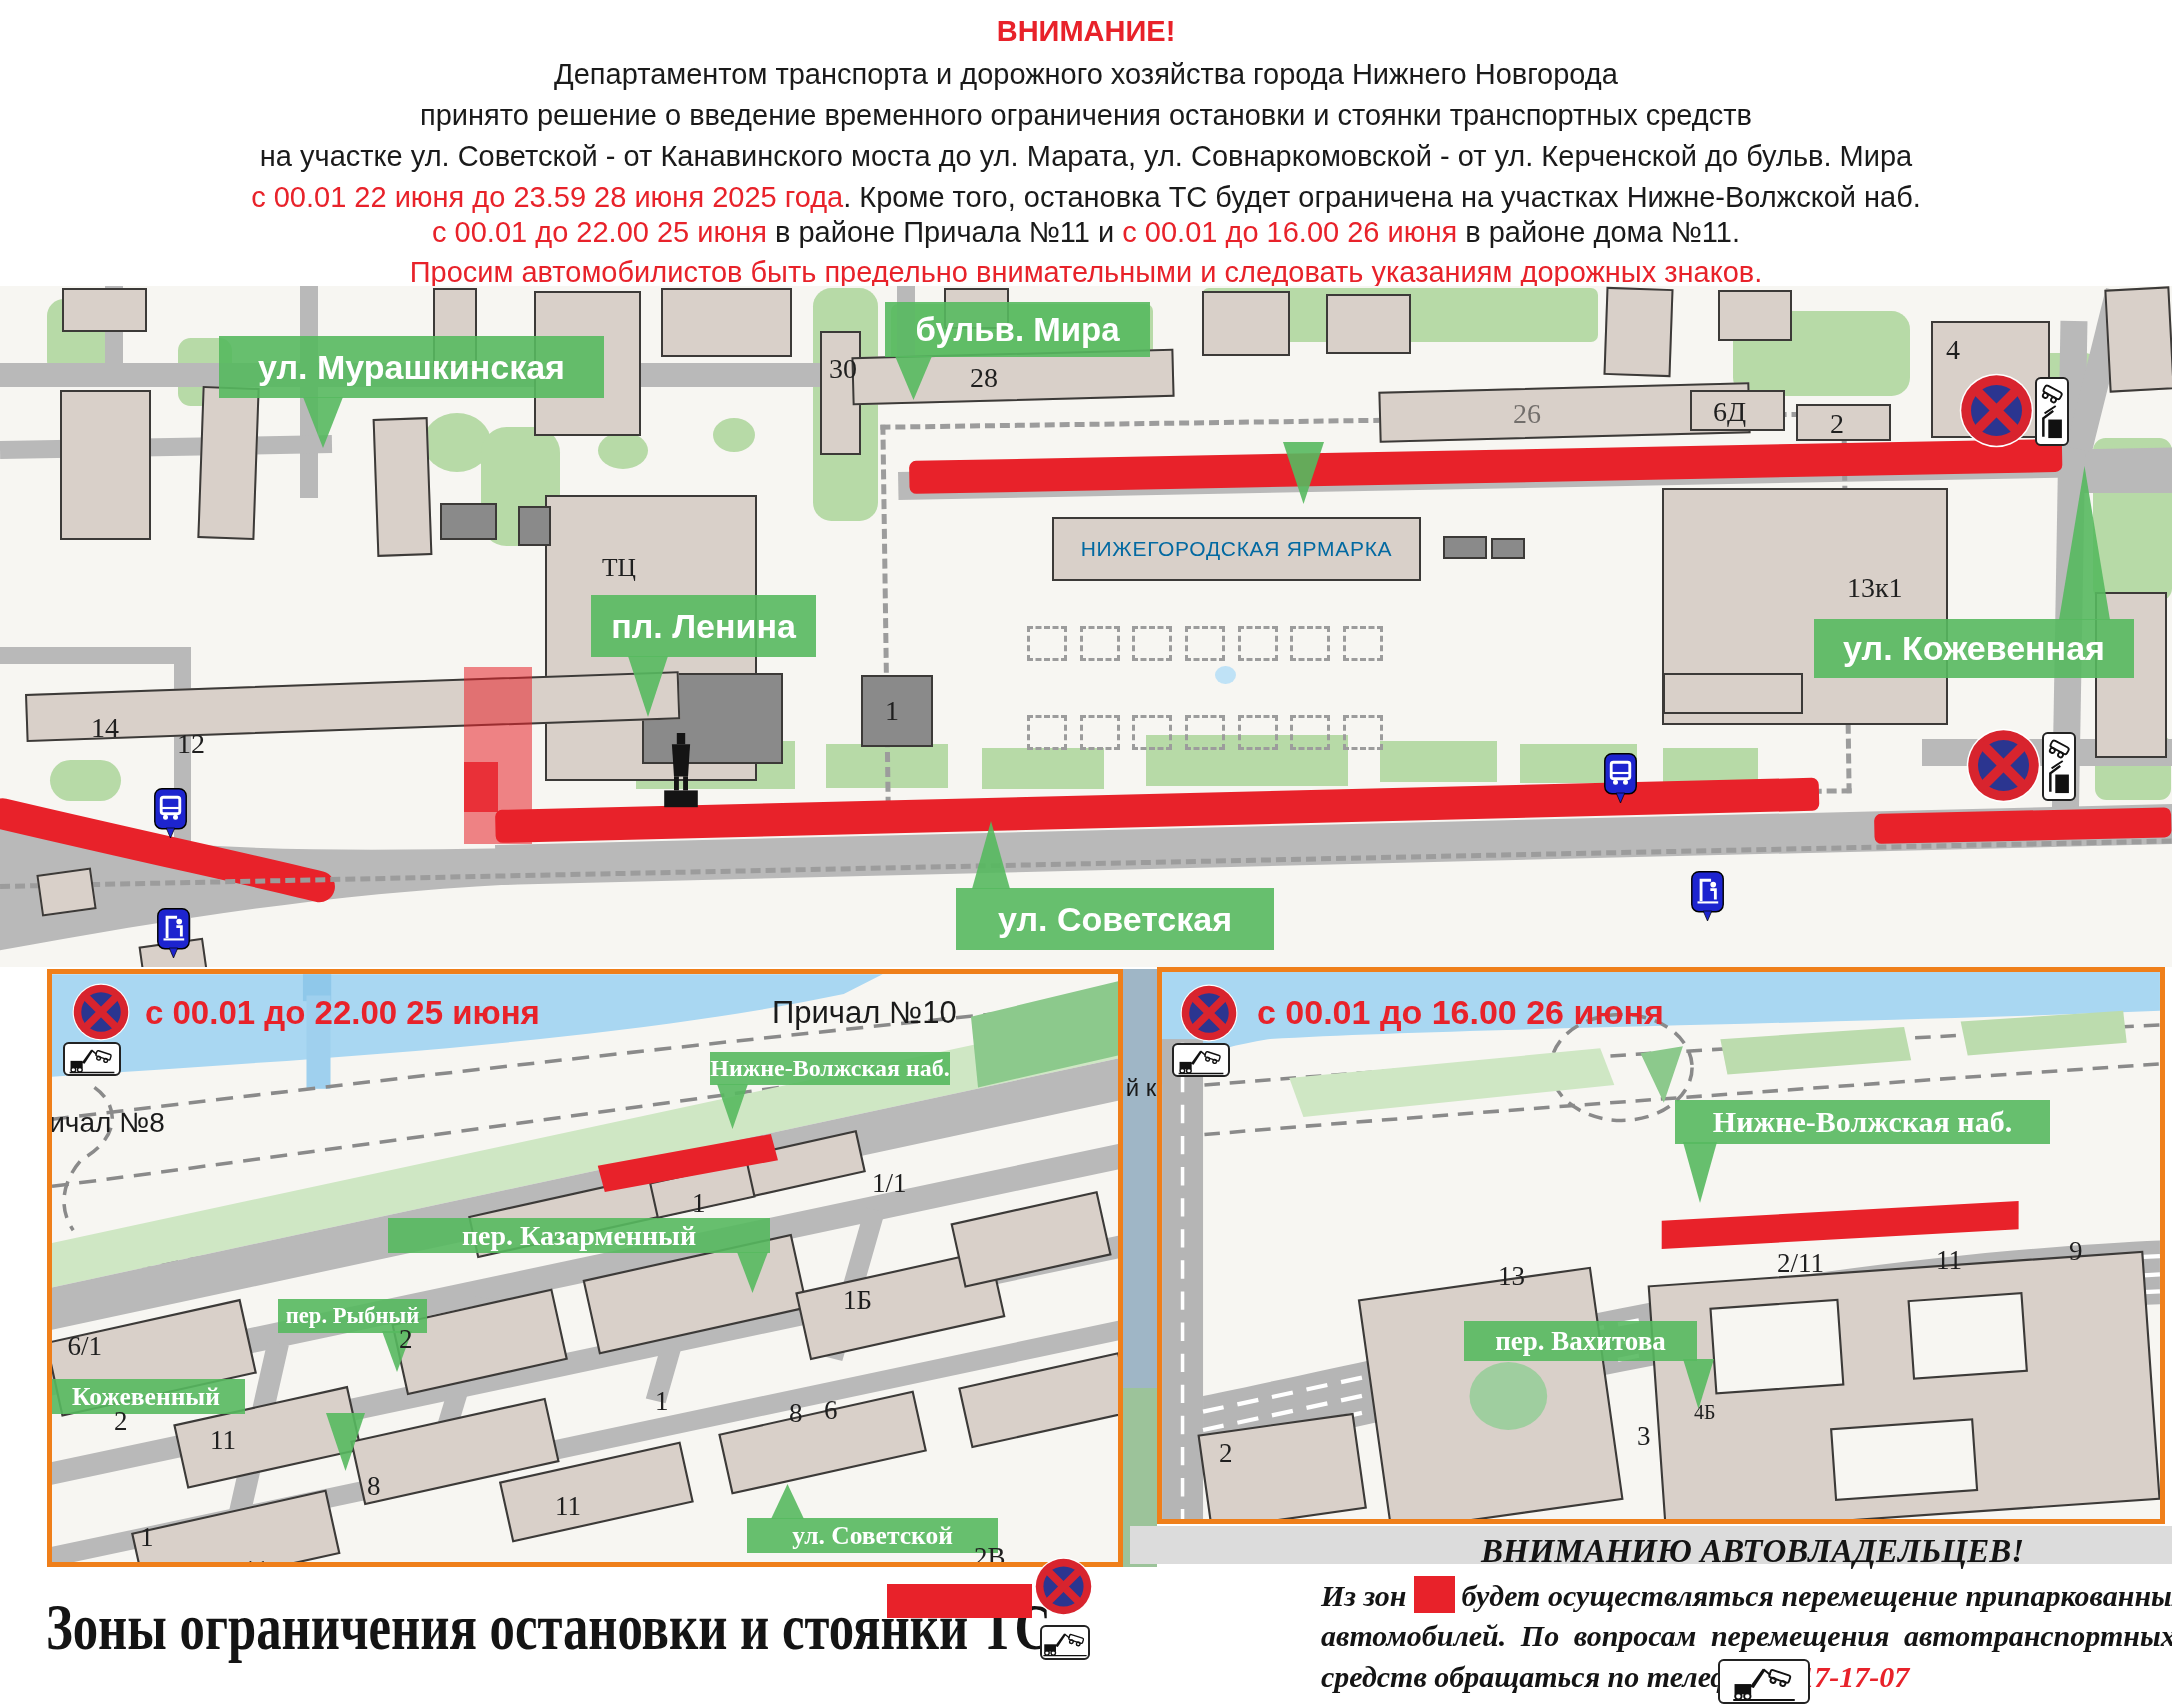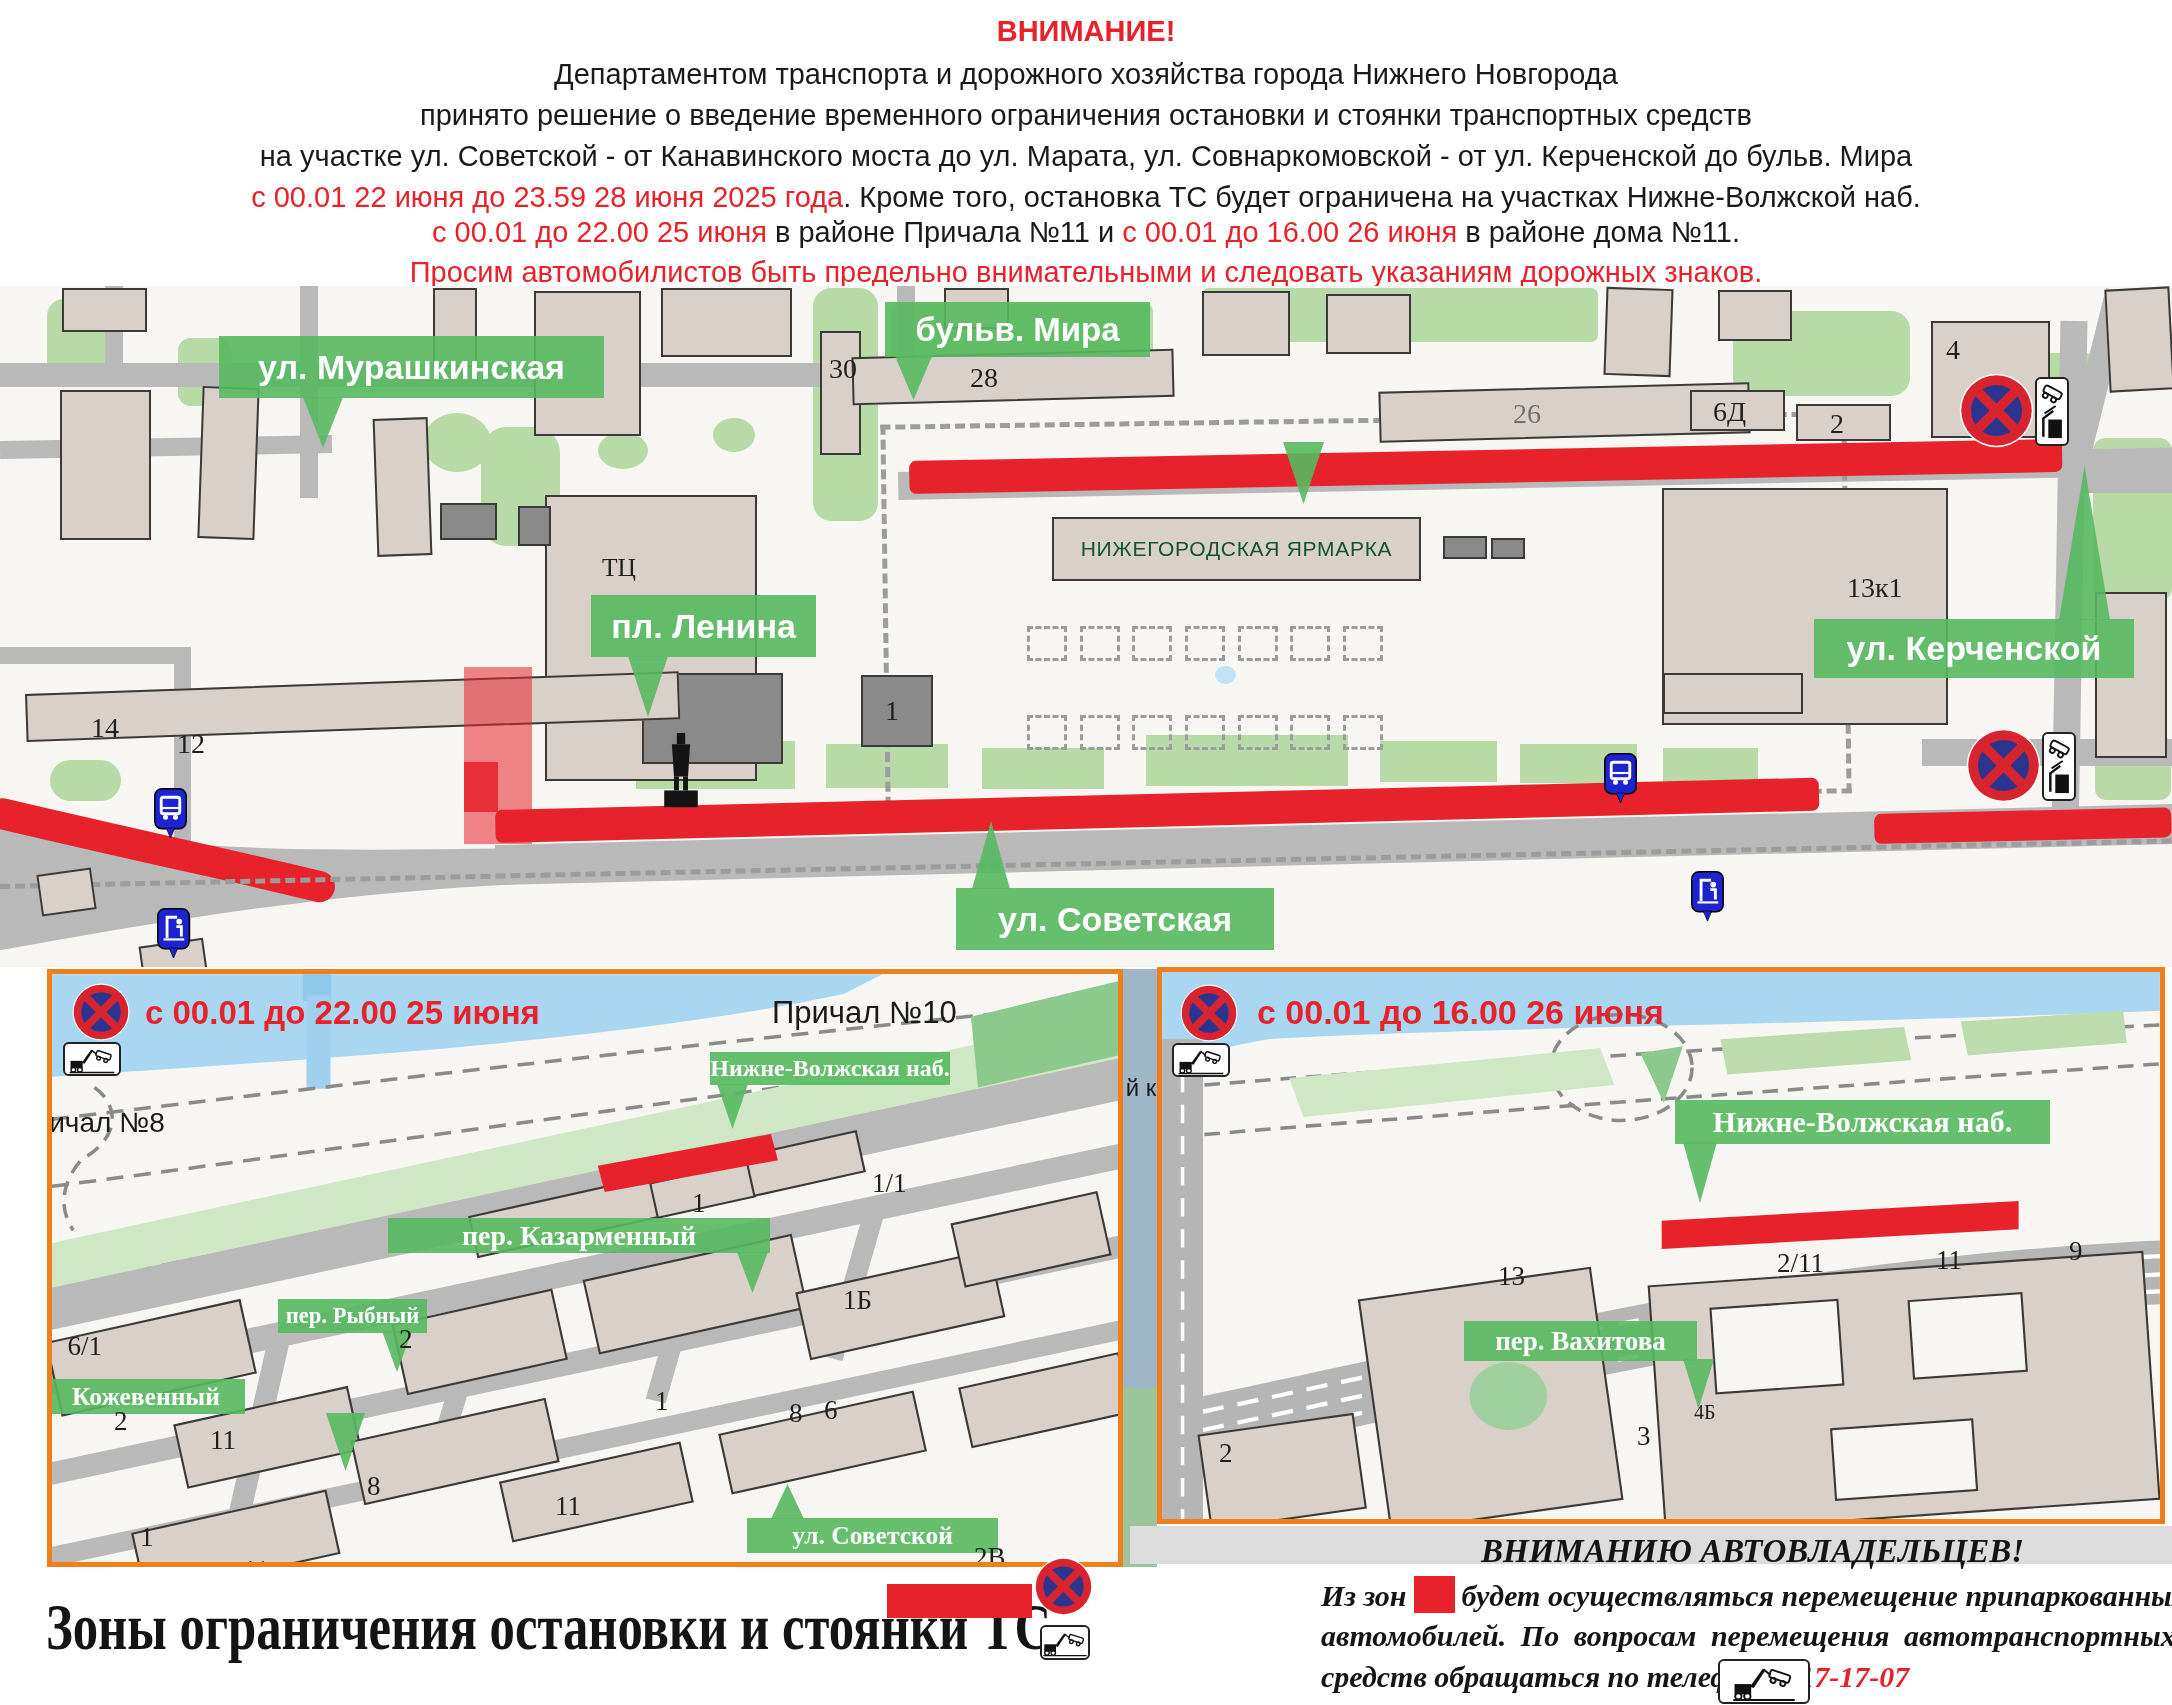--- a/index.html
+++ b/index.html
@@ -193,21 +193,21 @@
     <div class="bld-dark" style="left:642px;top:387px;width:141px;height:91px"></div>
     <div class="bld-dark" style="left:861px;top:389px;width:72px;height:72px"></div>
     <div class="bld" style="left:25px;top:408px;width:654px;height:48px;transform:rotate(-2deg);transform-origin:0 0"></div>
     <div class="bld" style="left:2095px;top:306px;width:72px;height:166px"></div>
     <div class="bld" style="left:1663px;top:387px;width:140px;height:41px"></div>
     <div class="bld-dark" style="left:1443px;top:250px;width:44px;height:22.6px"></div>
     <div class="bld-dark" style="left:1491px;top:252px;width:34px;height:21px"></div>
     <div class="bld" style="left:39px;top:585px;width:55px;height:42px;transform:rotate(-8deg)"></div>
     <div class="bld" style="left:141px;top:656px;width:65px;height:40px;transform:rotate(-8deg)"></div>
     <div class="bld" style="left:1052px;top:231px;width:369px;height:64px;display:flex;align-items:center;justify-content:center">
-      <span style="font-size:21px;letter-spacing:0.7px;color:#14532d">НИЖЕГОРОДСКАЯ ЯРМАРКА</span>
+      <span style="font-size:21px;letter-spacing:0.7px;color:#0369a1">НИЖЕГОРОДСКАЯ ЯРМАРКА</span>
     </div>
 
     <div class="redline" style="left:909px;top:175px;width:1153px;height:33px;transform:rotate(-1.1deg);transform-origin:0 0"></div>
     <div class="redline" style="left:495px;top:524px;width:1324px;height:33px;transform:rotate(-1.4deg);transform-origin:0 0"></div>
     <div class="redline" style="left:1874px;top:528px;width:297px;height:30px;transform:rotate(-1.3deg);transform-origin:0 0"></div>
     <div class="abs" style="left:464px;top:381px;width:68px;height:177px;background:rgba(232,34,42,.55)"></div>
     <div class="abs" style="left:464px;top:476px;width:34px;height:50px;background:rgba(232,34,42,.85)"></div>
 
     <div class="num" style="left:829px;top:67px">30</div>
     <div class="num" style="left:970px;top:76px">28</div>
@@ -219,21 +219,21 @@
     <div class="num" style="left:885px;top:409px">1</div>
     <div class="num" style="left:91px;top:426px">14</div>
     <div class="num" style="left:177px;top:442px">12</div>
     <div class="num" style="left:602px;top:267px;font-size:25.5px">ТЦ</div>
 
     <div class="glabel gsans" style="left:219px;top:50px;width:385px;height:62px;font-size:34px">ул. Мурашкинская</div>
     <div class="tri-down" style="left:303px;top:111px;width:40px;height:51px"></div>
     <div class="glabel gsans" style="left:885px;top:16.3px;width:265px;height:55px;font-size:33px">бульв. Мира</div>
     <div class="tri-down" style="left:895px;top:70px;width:37px;height:44px"></div>
     <div class="tri-down" style="left:1283px;top:156px;width:41px;height:62px"></div>
-    <div class="glabel gsans" style="left:1814px;top:333px;width:320px;height:59px;font-size:34px">ул. Керченской</div>
+    <div class="glabel gsans" style="left:1814px;top:333px;width:320px;height:59px;font-size:34px">ул. Кожевенная</div>
     <div class="tri-up" style="left:2059px;top:180px;width:51px;height:154px"></div>
     <div class="glabel gsans" style="left:591px;top:309px;width:225px;height:62px;font-size:34px">пл. Ленина</div>
     <div class="tri-down" style="left:628px;top:370px;width:40px;height:61px"></div>
     <div class="glabel gsans" style="left:956px;top:602px;width:318px;height:62px;font-size:34px">ул. Советская</div>
     <div class="tri-up" style="left:972px;top:535px;width:38px;height:68px"></div>
 
     <svg class="abs" style="left:660px;top:446px;width:42px;height:79px" viewBox="0 0 60 112" width="42" height="79">
         <use href="#sym-monument"></use>
       </svg>
 

